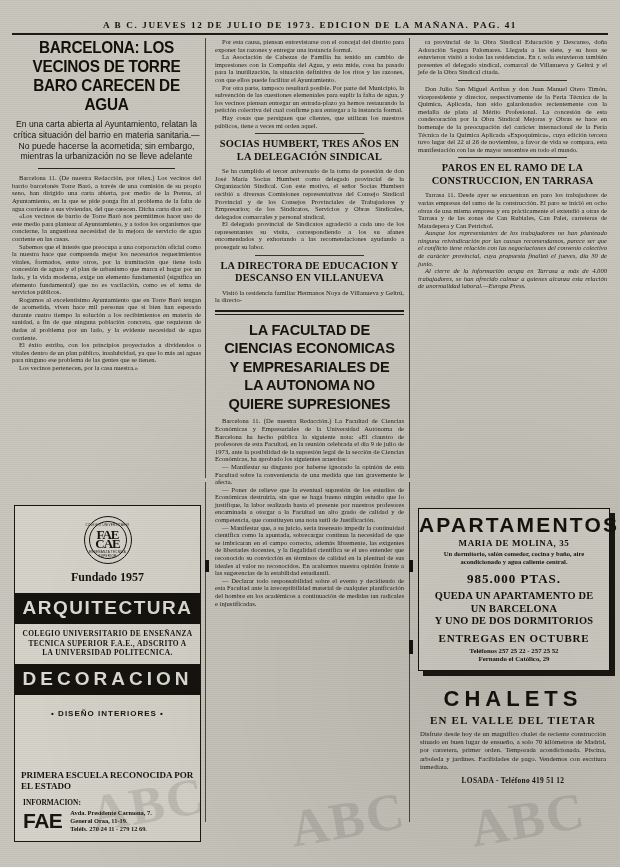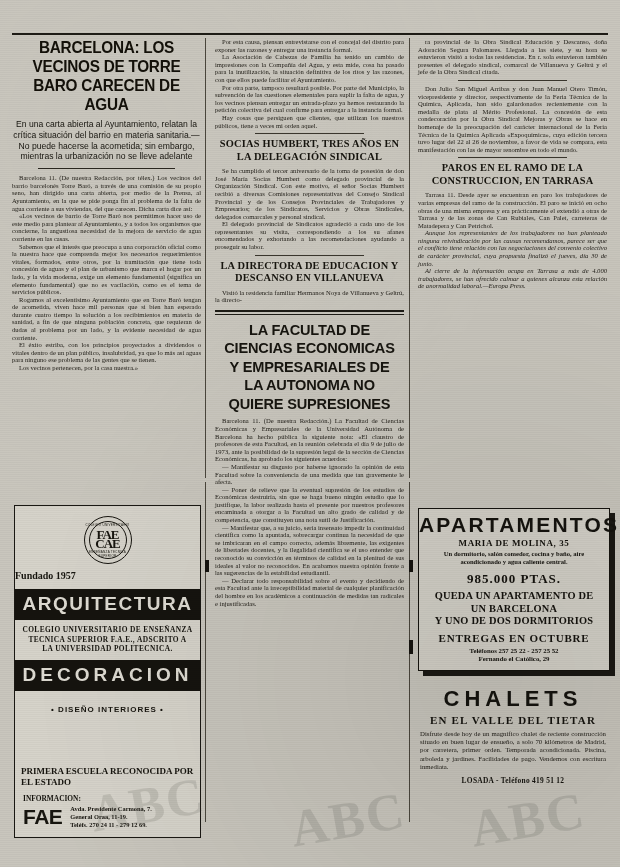--- a/index.html
+++ b/index.html
@@ -186,24 +186,24 @@
   .seal-text {
     position: absolute;
     left: 0; right: 0;
     text-align: center;
     font-size: 3px;
     letter-spacing: .3px;
     color: #17150f;
     font-family: "Liberation Sans", sans-serif;
   }
   .fundado {
-    text-align: left;
-    font-family: "Liberation Serif", serif;
-    font-weight: bold;
-    font-size: 10px;
+    text-align: center;
+    font-family: "Liberation Serif", serif;
+    font-weight: bold;
+    font-size: 12px;
     padding: 4px 0 8px 0;
     color: #17150f;
   }
   .band {
     background: #15130e;
     color: #dedbd2;
     text-align: center;
     font-family: "Liberation Sans", sans-serif;
     font-weight: bold;
     padding: 4px 0 5px 0;
@@ -384,20 +384,21 @@
 </style>
 </head>
 <body>
 
 <div id="page">
 
   <div class="wm" style="left:90px; top:775px; font-size:52px; transform:rotate(-10deg);">ABC</div>
   <div class="wm" style="left:290px; top:790px; font-size:52px; transform:rotate(-10deg);">ABC</div>
   <div class="wm" style="left:470px; top:790px; font-size:52px; transform:rotate(-10deg);">ABC</div>
 
+  <div id="masthead">A B C. JUEVES 12 DE JULIO DE 1973. EDICION DE LA MAÑANA. PAG. 41</div>
   <div id="rule-top"></div>
 
   <div class="vrule" id="vr1"></div>
   <div class="vrule" id="vr2"></div>
   <div class="vrule" id="vr3"></div>
   <div class="vrule" id="vr4"></div>
 
   <div class="col" id="col1">
     <h1 class="hl">BARCELONA: LOS VECINOS DE TORRE BARO CARECEN DE AGUA</h1>
     <div class="lead">En una carta abierta al Ayuntamiento, relatan la crítica situación del barrio en materia sanitaria.—No puede hacerse la acometida; sin embargo, mientras la urbanización no se lleve adelante</div>

